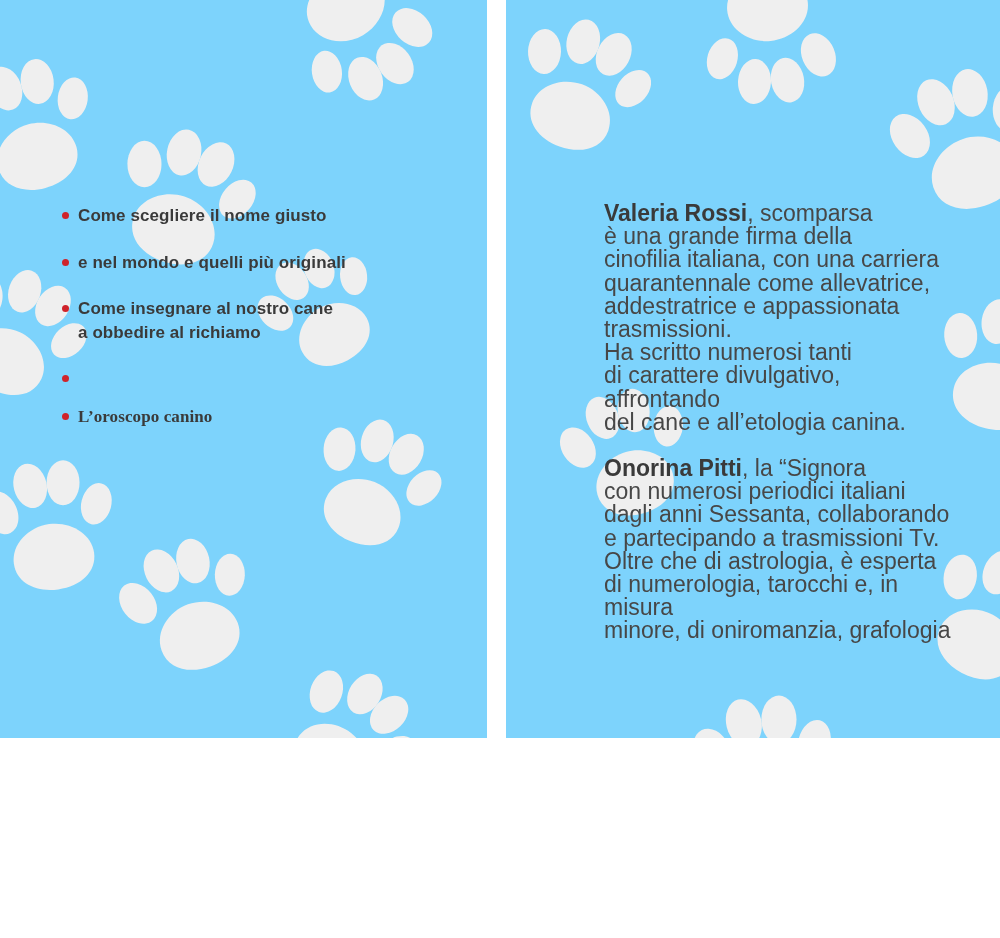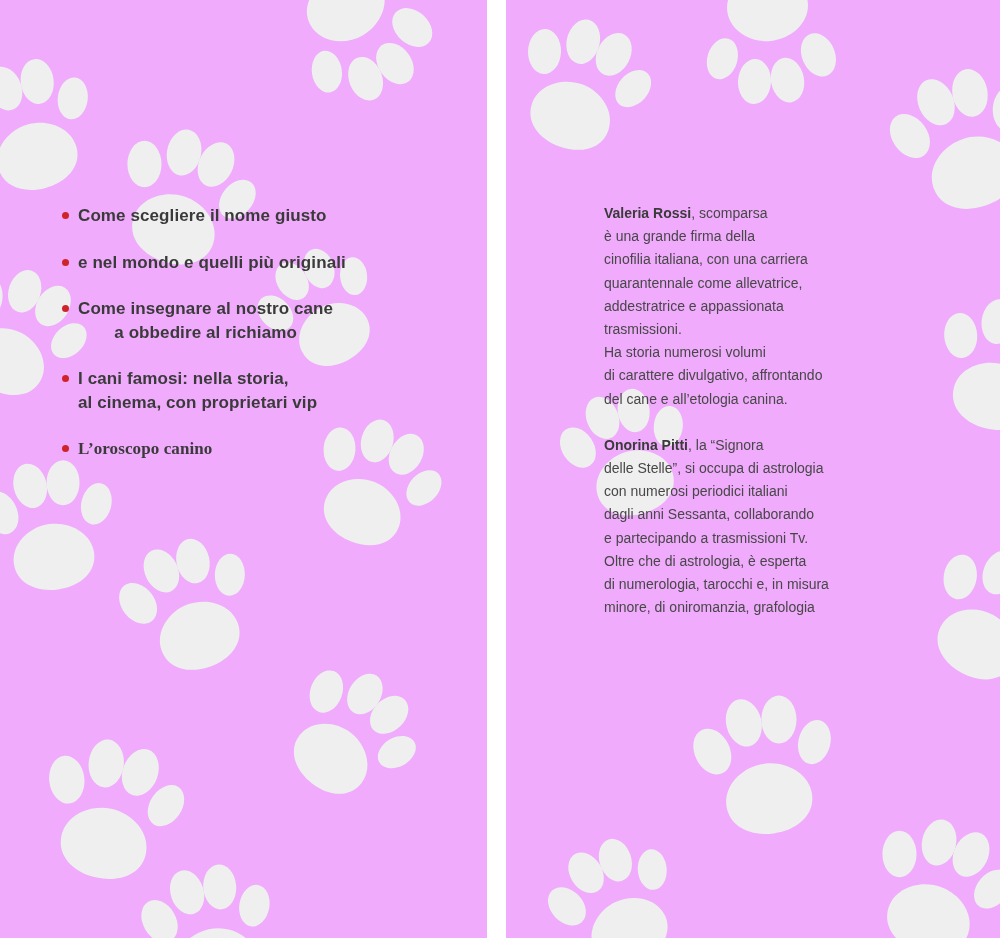--- a/index.html
+++ b/index.html
@@ -7,23 +7,23 @@
   body {
     width: 1000px;
     height: 938px;
     font-family: "Liberation Sans", sans-serif;
     position: relative;
     overflow: hidden;
   }
   .canvas {
     position: relative;
     width: 1000px;
-    height: 938px;
+    height: 738px;
     overflow: hidden;
-    background: #f0abfc;
+    background: #7dd3fc;
   }
   
   .paw-layer { position: absolute; inset: 0; z-index: 0; }
   .paw { position: absolute; }
   .paw svg { display: block; }
 
   
   .gutter {
     position: absolute;
     left: 487px; top: 0;
@@ -53,21 +53,21 @@
     color: #3a3a3a;
     letter-spacing: 0.1px;
   }
 
   
   .author-bios {
     position: absolute;
     left: 604px; top: 202px;
     width: 350px;
     z-index: 3;
-    font-size: 14px;
+    font-size: 23px;
     line-height: 23.2px;
     color: #474747;
   }
   .bio + .bio { margin-top: 23px; }
   .bio-name { font-weight: bold; color: #3a3a3a; }
 </style>
 </head>
 <body>
 
 <div class="canvas">
@@ -302,54 +302,49 @@
         </div>
       </div>
       <div class="list-item">
         <span class="bullet-dot" style="background: rgb(207, 35, 42);"></span>
         <div class="item-lines" style="color: rgb(58, 58, 58);">
           <div>e nel mondo e quelli più originali</div>
         </div>
       </div>
       <div class="list-item">
         <span class="bullet-dot" style="background: rgb(207, 35, 42);"></span>
-        <div class="item-lines" style="color: rgb(58, 58, 58); text-align: center;">
+        <div class="item-lines" style="color: rgb(58, 58, 58);">
           <div>Come insegnare al nostro cane</div>
           <div>a obbedire al richiamo</div>
         </div>
       </div>
       <div class="list-item">
         <span class="bullet-dot" style="background: rgb(207, 35, 42);"></span>
-        <div class="item-lines" style="color: rgb(58, 58, 58);">
-          <div>I cani famosi: nella storia,</div>
-          <div>al cinema, con proprietari vip</div>
-        </div>
       </div>
       <div class="list-item">
         <span class="bullet-dot" style="background: rgb(207, 35, 42);"></span>
         <div class="item-lines" style="color: rgb(58, 58, 58); font-family: Liberation Serif, serif;">
           <div>L’oroscopo canino</div>
         </div>
       </div>
     </div>
   <div class="author-bios" style="color: rgb(71, 71, 71);">
       <div class="bio">
         <div><span class="bio-name" style="color: rgb(58, 58, 58);">Valeria Rossi</span>, scomparsa</div>
         <div>è una grande firma della</div>
         <div>cinofilia italiana, con una carriera</div>
         <div>quarantennale come allevatrice,</div>
         <div>addestratrice e appassionata</div>
         <div>trasmissioni.</div>
-        <div>Ha storia numerosi volumi</div>
+        <div>Ha scritto numerosi tanti</div>
         <div>di carattere divulgativo, affrontando</div>
         <div>del cane e all’etologia canina.</div>
       </div>
       <div class="bio">
         <div><span class="bio-name" style="color: rgb(58, 58, 58);">Onorina Pitti</span>, la “Signora</div>
-        <div>delle Stelle”, si occupa di astrologia</div>
         <div>con numerosi periodici italiani</div>
         <div>dagli anni Sessanta, collaborando</div>
         <div>e partecipando a trasmissioni Tv.</div>
         <div>Oltre che di astrologia, è esperta</div>
         <div>di numerologia, tarocchi e, in misura</div>
         <div>minore, di oniromanzia, grafologia</div>
       </div>
     </div>
 </div>
 

